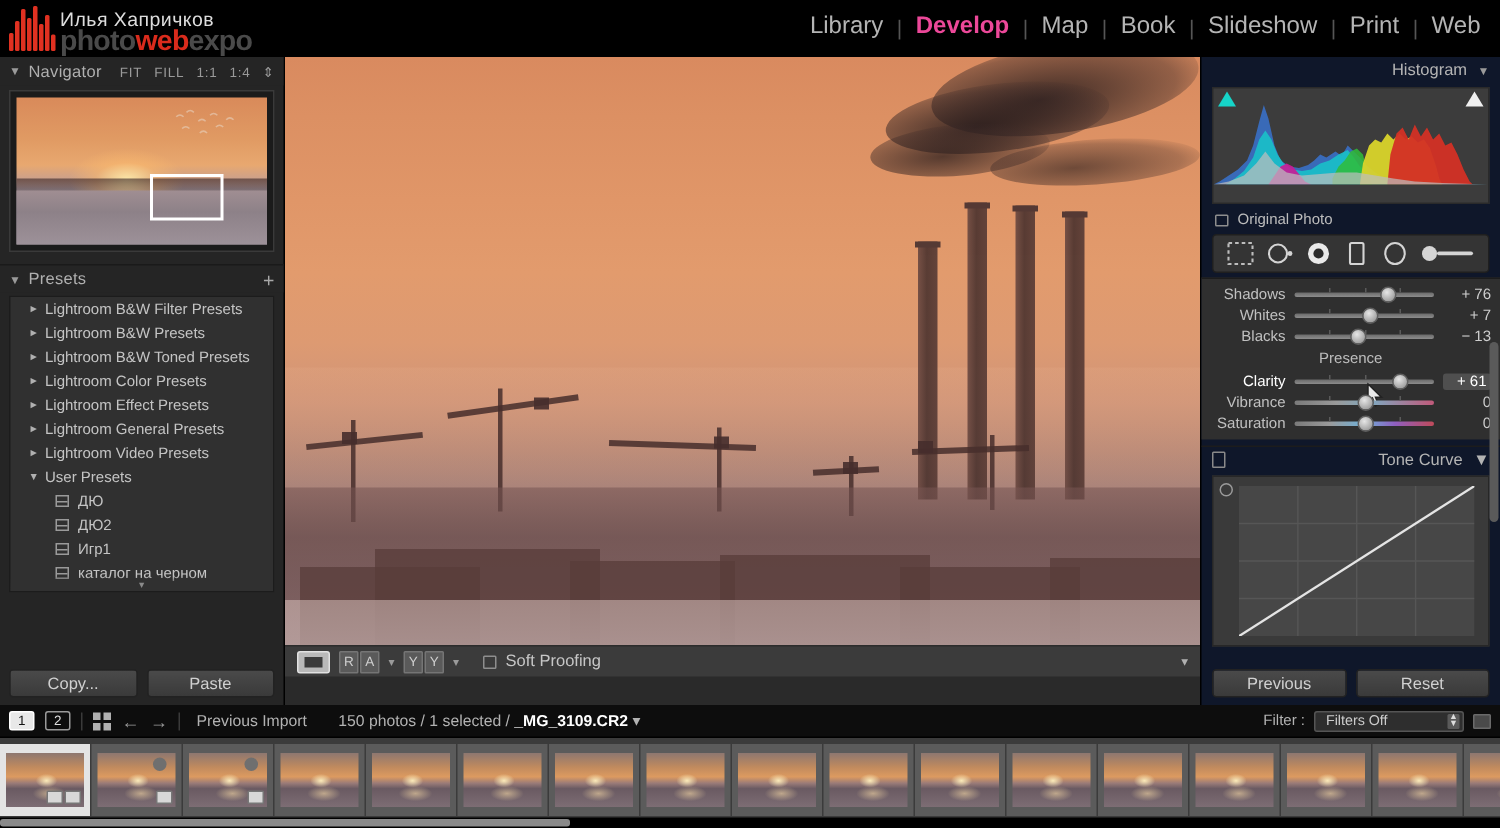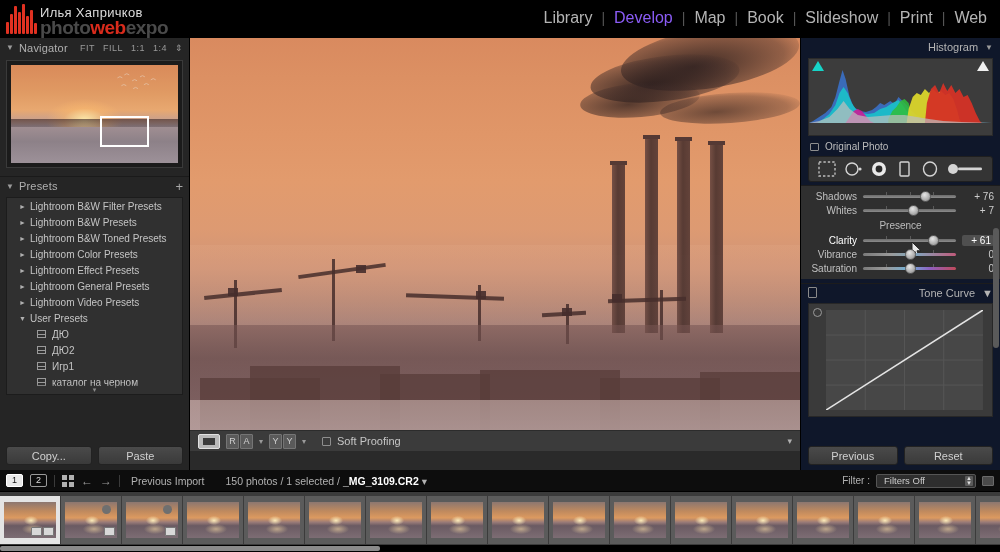--- a/index.html
+++ b/index.html
@@ -34,21 +34,21 @@
     position:absolute; bottom:4px; width:3px; background:#e03121; border-radius:1px;
   }
   .module-picker {
     position:absolute; right:4px; top:5px;
     display:flex; align-items:center; gap:0px;
     font-size:16px;
   }
   .module-picker .mi {
     color:#b4b4b4; padding:0 9px; cursor:pointer; line-height:26px;
   }
-  .module-picker .mi.active { color:#8b5cf6; font-weight:normal; }
+  .module-picker .mi.active { color:#ec4899; font-weight:bold; }
   .module-picker .sep { color:#555; font-size:14px; }
 
   
   .left-panel {
     position:absolute; left:0; top:38px; width:190px; height:432px;
     background:#252525; border-right:1px solid #000;
   }
   .panel-head {
     height:19px; display:flex; align-items:center;
     font-size:11px; color:#b0b0b0; padding:0 6px;
@@ -675,20 +675,31 @@
         <span class="track">
           <i class="bar"></i>
           <i class="tick" style="left:25%"></i>
             <i class="tick" style="left:50%"></i>
             <i class="tick" style="left:75%"></i>
           <i class="knob" style="left:calc(54% - 5px)"></i>
         </span>
         <span class="val">+ 7</span>
       </div>
 
+      <div class="srow">
+        <span class="lab">Blacks</span>
+        <span class="track">
+          <i class="bar"></i>
+          <i class="tick" style="left:25%"></i>
+            <i class="tick" style="left:50%"></i>
+            <i class="tick" style="left:75%"></i>
+          <i class="knob" style="left:calc(45% - 5px)"></i>
+        </span>
+        <span class="val">− 13</span>
+      </div>
 
       <div class="presence-lbl">Presence</div>
 
       <div class="srow hl" style="position:relative;">
         <span class="lab">Clarity</span>
         <span class="track">
           <i class="bar"></i>
           <i class="tick" style="left:25%"></i>
             <i class="tick" style="left:50%"></i>
             <i class="tick" style="left:75%"></i>

